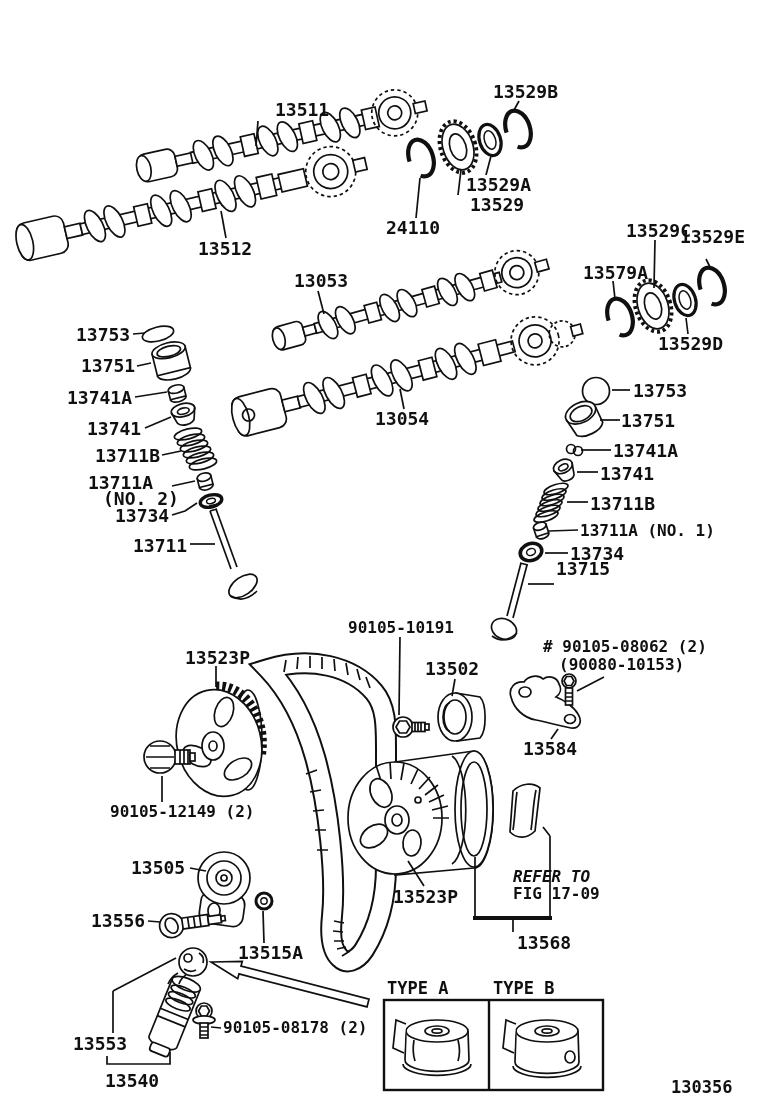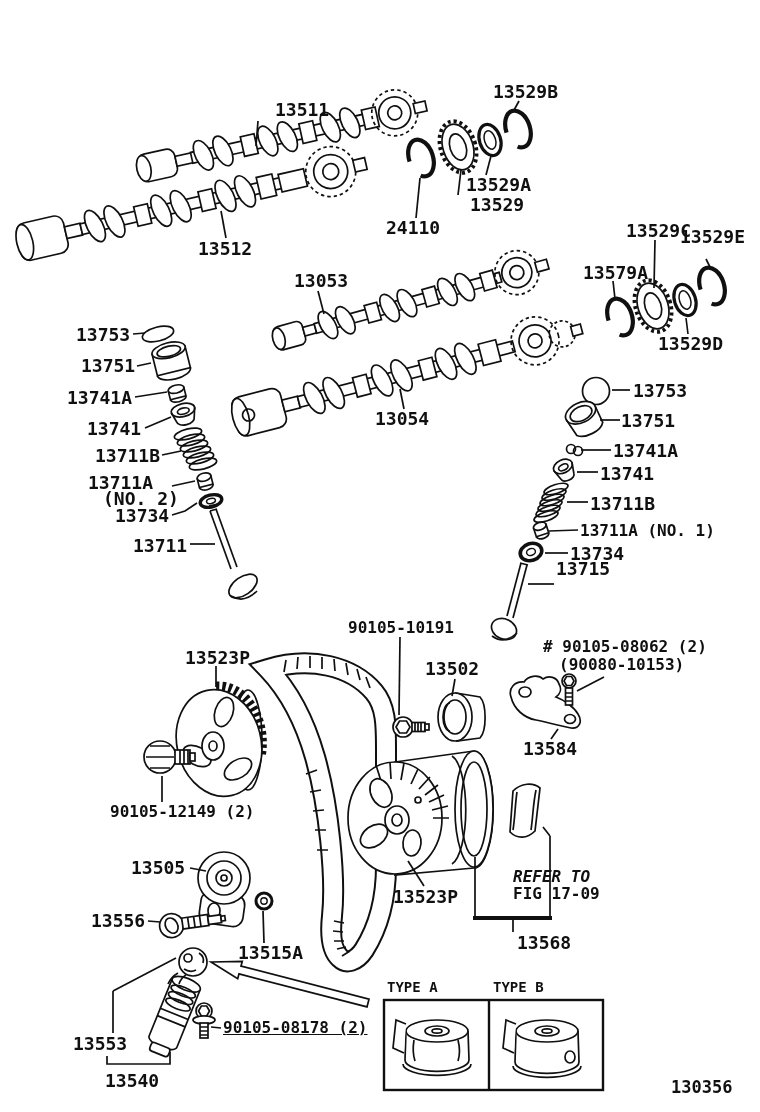--- a/index.html
+++ b/index.html
@@ -3,21 +3,21 @@
 <meta charset="utf-8">
 <style>
   html,body{margin:0;padding:0;background:#fff;}
   #page{position:relative;width:760px;height:1112px;background:#fff;overflow:hidden;
         font-family:"DejaVu Sans Mono","Liberation Mono",monospace;}
   #art{position:absolute;left:0;top:0;}
   .lbl{position:absolute;font-family:"DejaVu Sans Mono","Liberation Mono",monospace;
        font-weight:bold;color:#101010;font-size:18px;line-height:1;white-space:pre;
        letter-spacing:0;}
   .s16{font-size:16px;}
-  .s17{font-size:14px;text-align:center;}
+  .s17{font-size:17px;text-align:center;}
   .s19{font-size:17px;}
   svg *{vector-effect:none;}
   .ln{stroke:#101010;stroke-width:1.7;fill:none;}
   .pt{stroke:#101010;stroke-width:1.7;fill:#fff;}
   .ptn{stroke:#101010;stroke-width:1.7;fill:none;}
 </style>
 </head>
 <body>
 
 <div id="page">
@@ -470,20 +470,20 @@
 <div class="lbl" style="left:185px;top:649px;">13523P</div>
 <div class="lbl s16" style="left:110px;top:804px;">90105-12149 (2)</div>
 <div class="lbl" style="left:131px;top:859px;">13505</div>
 <div class="lbl" style="left:91px;top:912px;">13556</div>
 <div class="lbl" style="left:238px;top:944px;">13515A</div>
 <div class="lbl" style="left:393px;top:888px;">13523P</div>
 <div class="lbl s16" style="left:513px;top:869px;font-style:italic;">REFER TO</div>
 <div class="lbl s16" style="left:513px;top:886px;">FIG 17-09</div>
 <div class="lbl" style="left:480px;top:934px;margin-left:37px;">13568</div>
 <div class="lbl" style="left:73px;top:1035px;">13553</div>
-<div class="lbl s16" style="left:223px;top:1020px;text-decoration:underline;">90105-08178 (2)</div>
+<div class="lbl s16" style="left:223px;top:1020px;">90105-08178 (2)</div>
 <div class="lbl" style="left:105px;top:1072px;">13540</div>
 
 <div class="lbl s17" style="left:387px;top:980px;">TYPE A</div>
 <div class="lbl s17" style="left:493px;top:980px;">TYPE B</div>
 <div class="lbl s19" style="left:671px;top:1079px;">130356</div>
 
 </div>
 
 </body></html>

